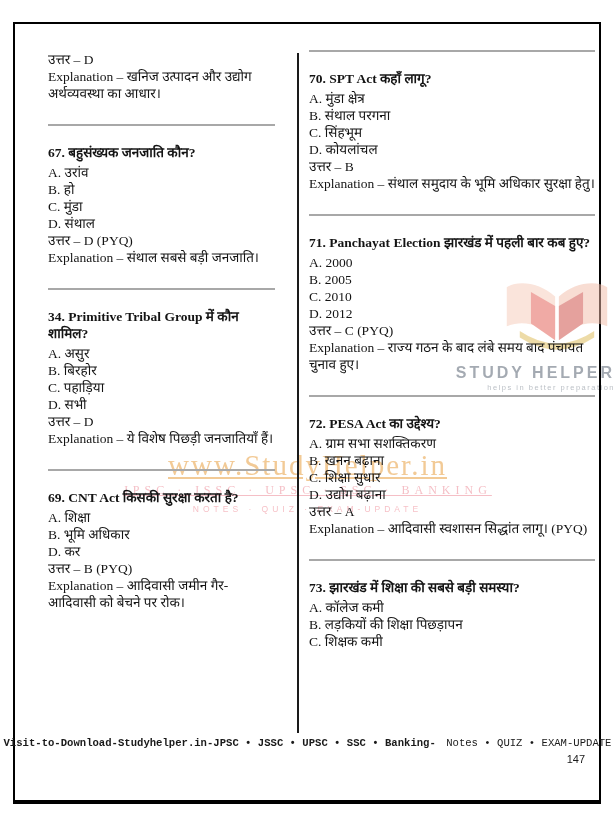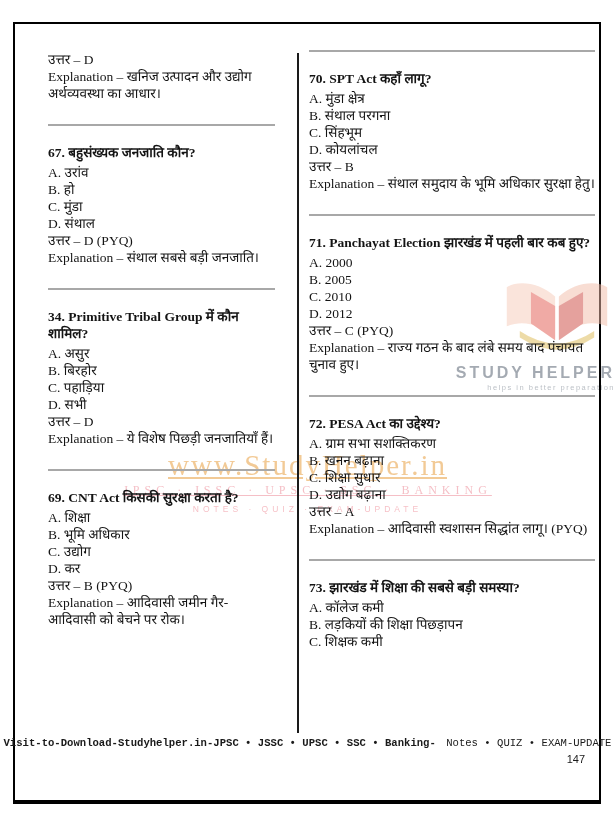--- a/index.html
+++ b/index.html
@@ -109,21 +109,20 @@
         </div>
     <div class="q-answer">उत्तर – D</div>
     <div class="q-explanation">Explanation – ये विशेष पिछड़ी जनजातियाँ हैं।</div>
   </section>
 <div class="separator"></div>
   <section class="question">
     <h3 class="q-heading">69. CNT Act किसकी सुरक्षा करता है?</h3>
     <div class="q-options">
           <div class="q-option">A. शिक्षा</div>
           <div class="q-option">B. भूमि अधिकार</div>
-          <div class="q-option">C. उद्योग</div>
           <div class="q-option">D. कर</div>
         </div>
     <div class="q-answer">उत्तर – B (PYQ)</div>
     <div class="q-explanation">Explanation – आदिवासी जमीन गैर-आदिवासी को बेचने पर रोक।</div>
   </section>
 </div>
   <div class="divider"></div>
   <div class="col-right" id="col-right">
       <div class="separator"></div>
   <section class="question">

